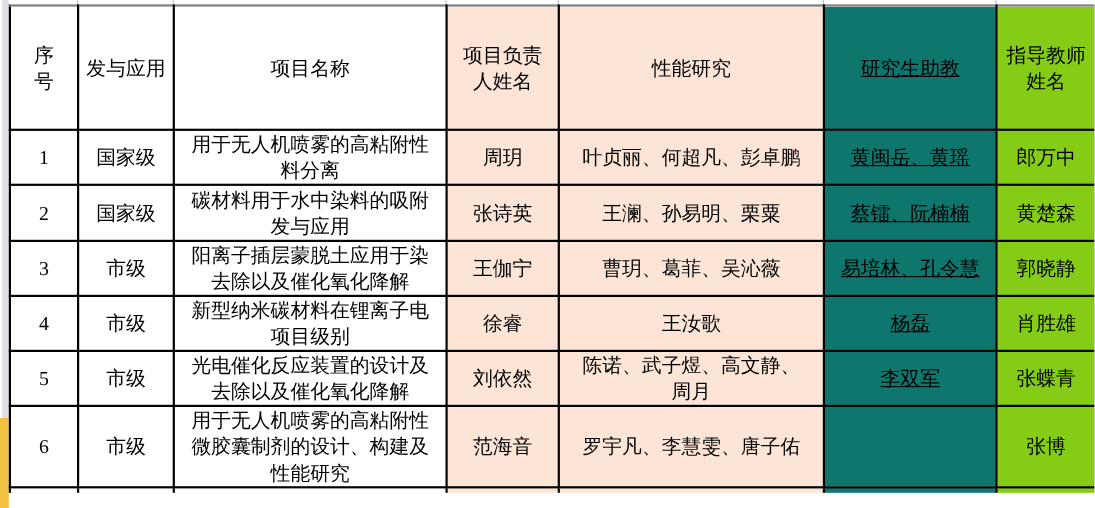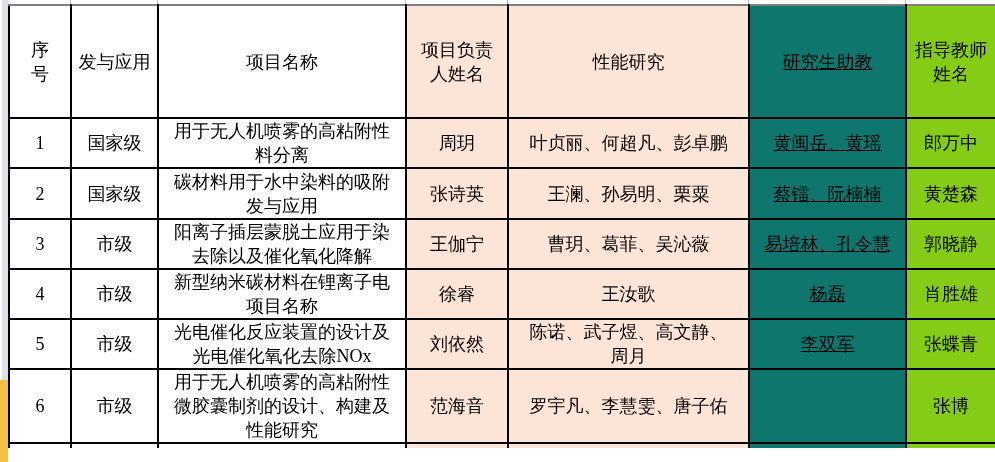--- a/index.html
+++ b/index.html
@@ -113,32 +113,32 @@
       <td class="c-orange">王伽宁</td>
       <td class="c-orange">曹玥、葛菲、吴沁薇</td>
       <td class="c-blue">易培林、孔令慧</td>
       <td class="c-green">郭晓静</td>
     </tr>
 
     <tr class="r-c">
       <td class="c-white">4</td>
       <td class="c-white">市级</td>
       <td class="c-white">新型纳米碳材料在锂离子电
-项目名称</td>
+项目级别</td>
       <td class="c-orange">徐睿</td>
       <td class="c-orange">王汝歌</td>
       <td class="c-blue">杨磊</td>
       <td class="c-green">肖胜雄</td>
     </tr>
 
     <tr class="r-a">
       <td class="c-white">5</td>
       <td class="c-white">市级</td>
       <td class="c-white">光电催化反应装置的设计及
-光电催化氧化去除NOx</td>
+去除以及催化氧化降解</td>
       <td class="c-orange">刘依然</td>
       <td class="c-orange">陈诺、武子煜、高文静、
 周月</td>
       <td class="c-blue">李双军</td>
       <td class="c-green">张蝶青</td>
     </tr>
 
     <tr class="r-big">
       <td class="c-white">6</td>
       <td class="c-white">市级</td>

